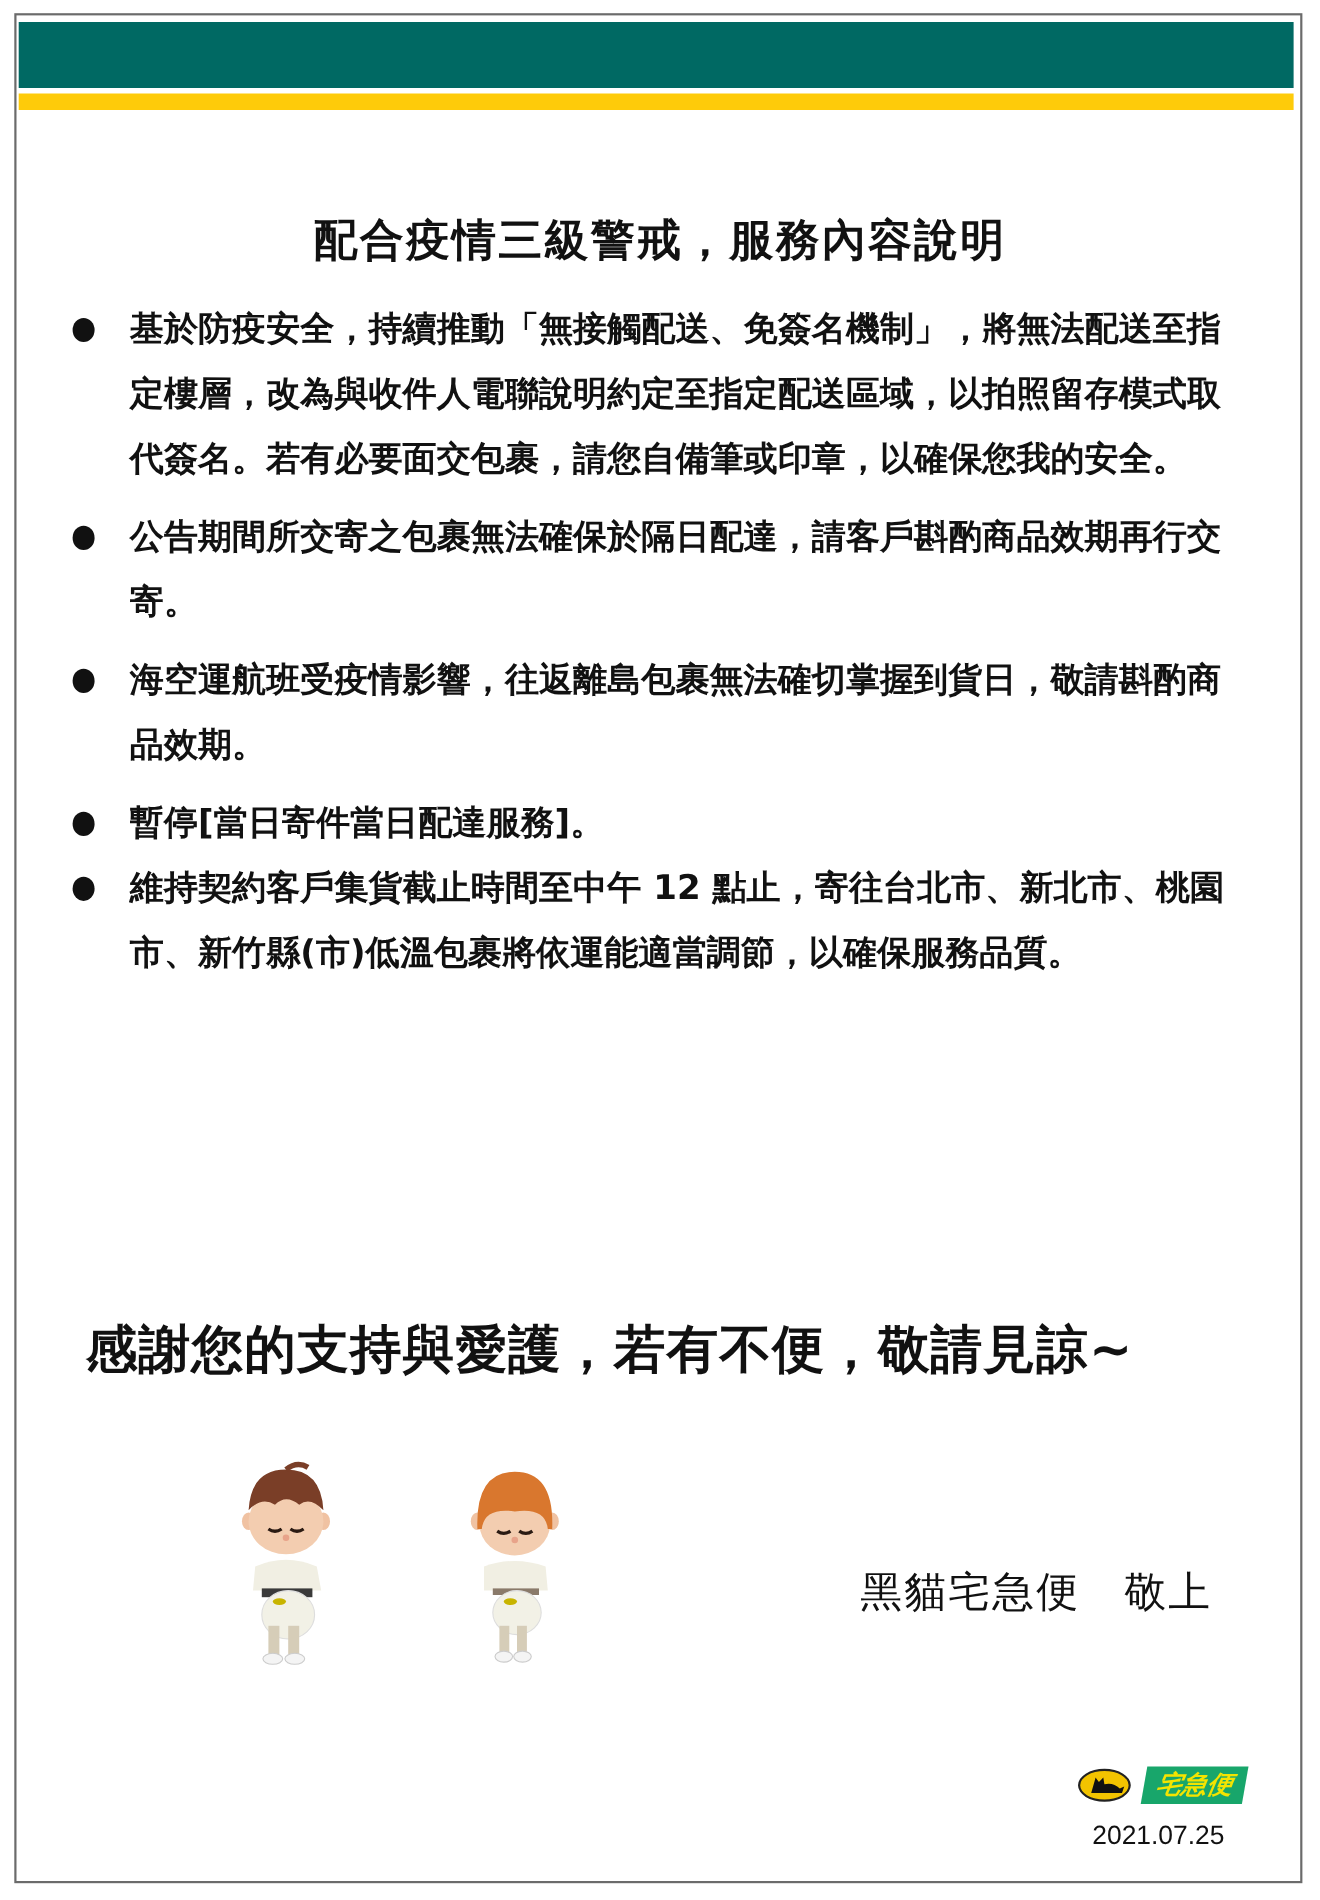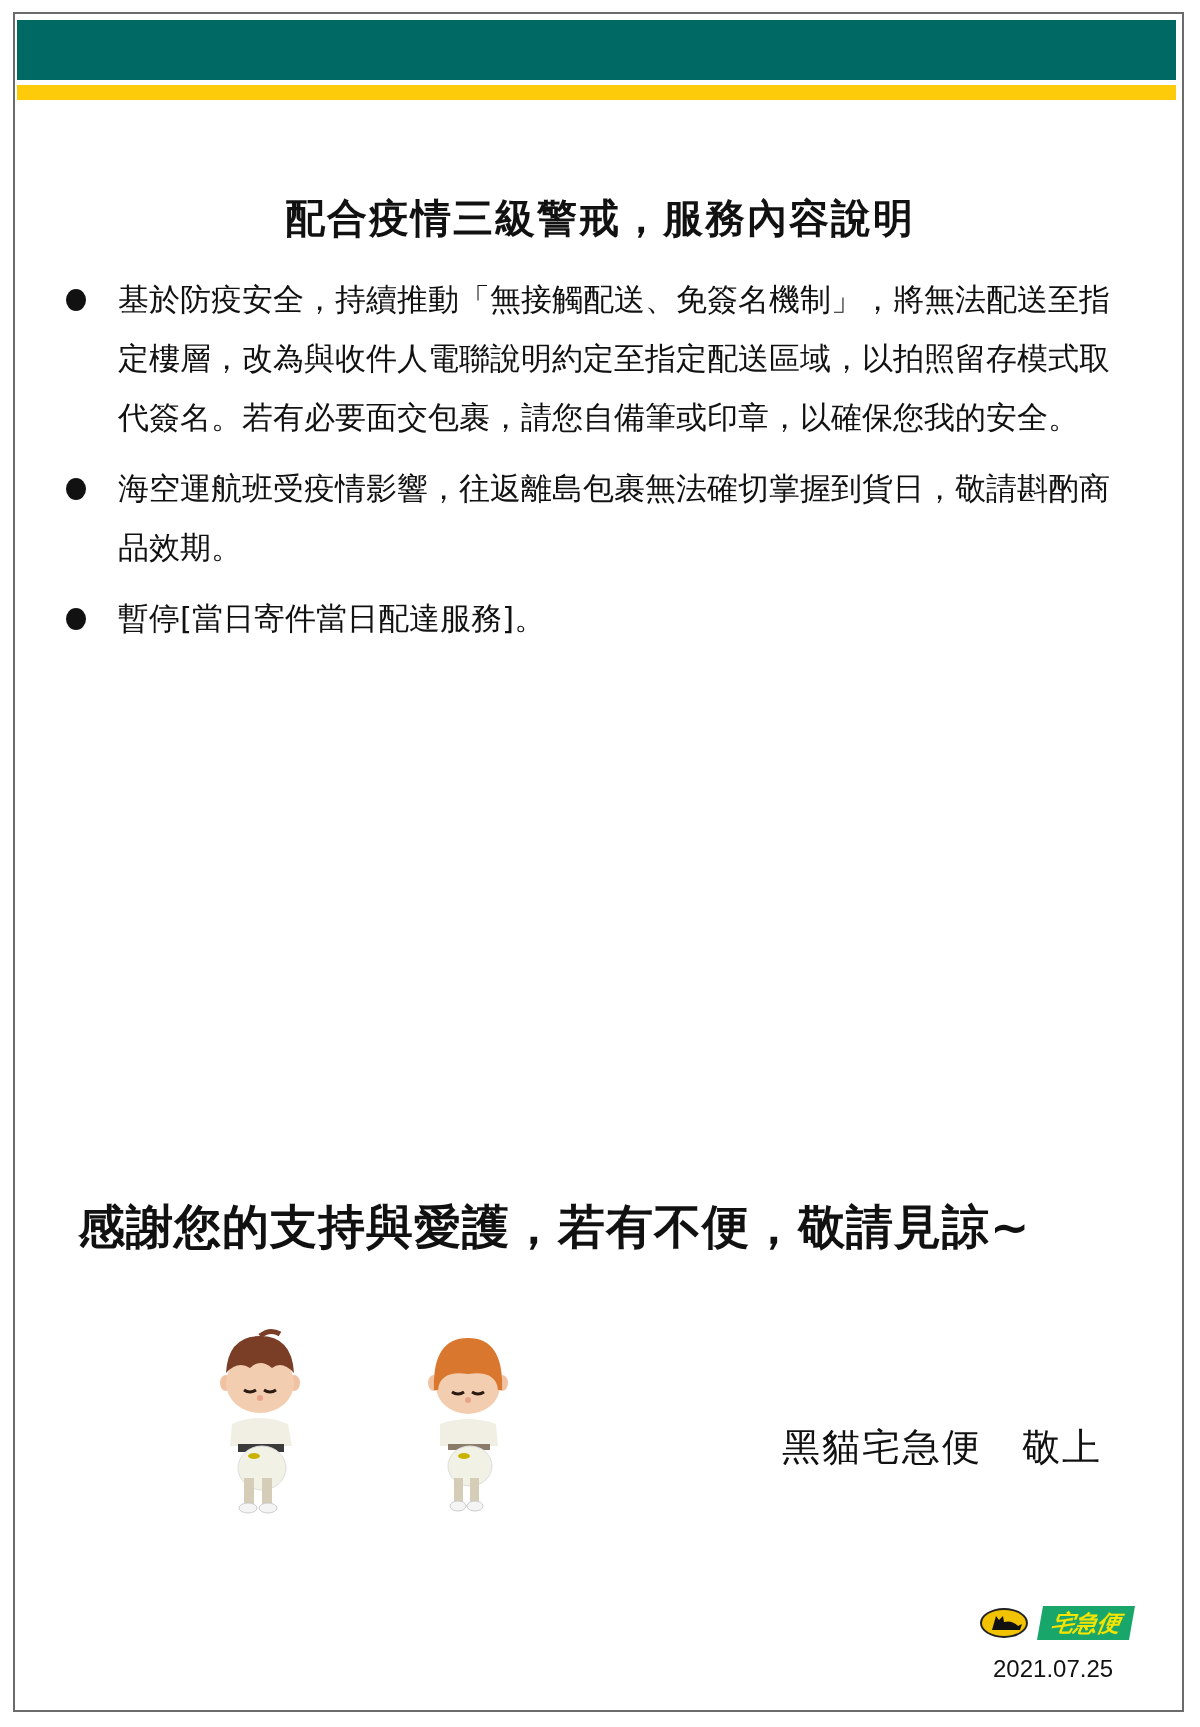--- a/index.html
+++ b/index.html
@@ -5,21 +5,21 @@
   html, body { margin: 0; padding: 0; background: #ffffff; }
   body { width: 1200px; height: 1727px; position: relative; overflow: hidden;
          font-family: "DejaVu Sans", "Liberation Sans", sans-serif; color: #111; }
   .frame { position: absolute; left: 13px; top: 12px; width: 1171px; height: 1700px;
            border: 2px solid #6b6b6b; box-sizing: border-box; background: #fff; }
   .band-green { position: absolute; left: 2px; right: 6px; top: 6px; height: 60px; background: #006963; }
   .band-yellow { position: absolute; left: 2px; right: 6px; top: 71px; height: 15px; background: #fecb0a; }
   .title { position: absolute; left: 0; right: 0; top: 155px; text-align: center;
            font-size: 40px; font-weight: bold; letter-spacing: 2px; color: #111; margin-top: 36px; }
   .bullets { position: absolute; left: 62px; top: 270px; width: 1100px; margin: 0; padding: 0; list-style: none; }
-  .bullet { position: relative; padding-left: 56px; font-size: 31px; font-weight: normal;
+  .bullet { position: relative; padding-left: 56px; font-size: 31px; font-weight: bold;
             line-height: 59px; color: #111; margin-bottom: 12px; }
   .bullet.tight { margin-bottom: 0; }
   .bullet .dot { position: absolute; left: 4px; top: 19px; width: 20px; height: 22px;
                  background: #111; border-radius: 50%; }
   .bullet .txt { display: block; width: 1020px; }
   .thanks { position: absolute; left: 78px; top: 1196px; font-size: 47px; font-weight: bold; color: #111; letter-spacing: 1px; }
   .char { position: absolute; top: 1328px; width: 100px; height: 190px; }
   .signature { position: absolute; left: 782px; top: 1422px; font-size: 38px; color: #111; letter-spacing: 2px; }
   .signature .gap { display: inline-block; width: 40px; }
   .logo { position: absolute; left: 980px; top: 1606px; width: 160px; height: 34px; }
@@ -40,25 +40,33 @@
 
 <div class="title">配合疫情三級警戒，服務內容說明</div>
 
 <ul class="bullets">
   <li class="bullet">
     <span class="dot"></span>
     <span class="txt">基於防疫安全，持續推動「無接觸配送、免簽名機制」，將無法配送至指定樓層，改為與收件人電聯說明約定至指定配送區域，以拍照留存模式取代簽名。若有必要面交包裹，請您自備筆或印章，以確保您我的安全。</span>
   </li>
   <li class="bullet">
     <span class="dot"></span>
+    <span class="txt">公告期間所交寄之包裹無法確保於隔日配達，請客戶斟酌商品效期再行交寄。</span>
+  </li>
+  <li class="bullet">
+    <span class="dot"></span>
     <span class="txt">海空運航班受疫情影響，往返離島包裹無法確切掌握到貨日，敬請斟酌商品效期。</span>
   </li>
   <li class="bullet tight">
     <span class="dot"></span>
     <span class="txt">暫停[當日寄件當日配達服務]。</span>
+  </li>
+  <li class="bullet">
+    <span class="dot"></span>
+    <span class="txt">維持契約客戶集貨截止時間至中午 12 點止，寄往台北市、新北市、桃園市、新竹縣(市)低溫包裹將依運能適當調節，以確保服務品質。</span>
   </li>
 </ul>
 
 <div class="thanks">感謝您的支持與愛護，若有不便，敬請見諒~</div>
 
 <svg class="char" style="left:210px;" viewBox="0 0 100 190">
   <ellipse cx="16" cy="55" rx="6" ry="8" fill="#f0c2a2"></ellipse>
   <ellipse cx="84" cy="55" rx="6" ry="8" fill="#f0c2a2"></ellipse>
   <ellipse cx="50" cy="55" rx="34" ry="30" fill="#f3cdb0"></ellipse>
   <path d="M16 45 Q18 8 50 8 Q82 8 84 45 Q72 32 62 40 Q50 30 40 40 Q28 32 16 45 Z" fill="#7a3e27"></path>

